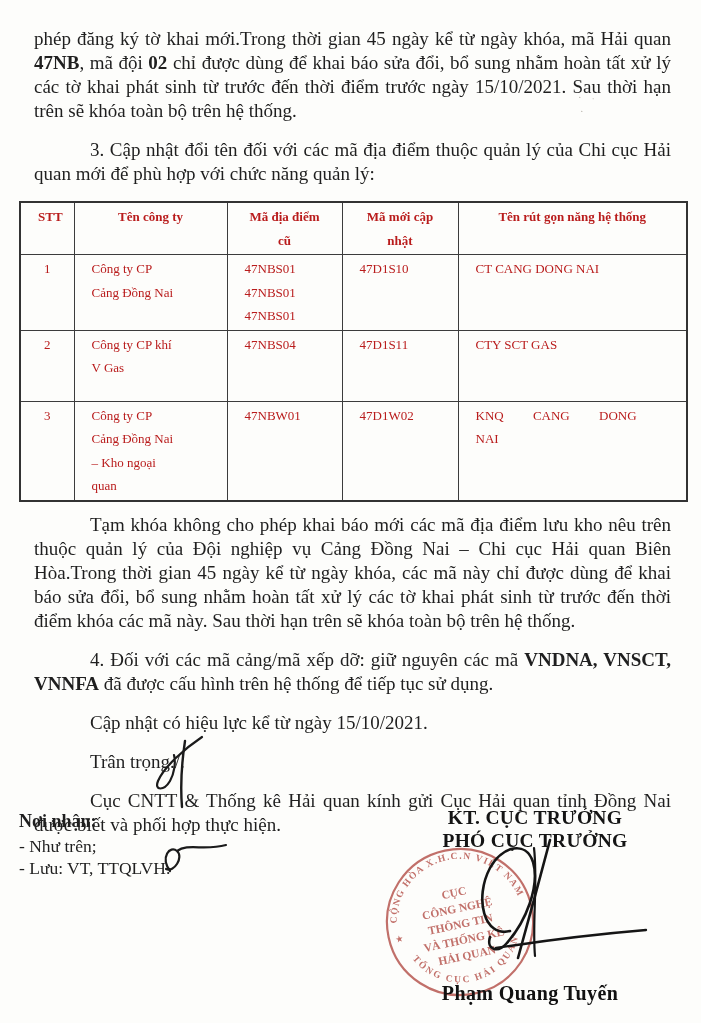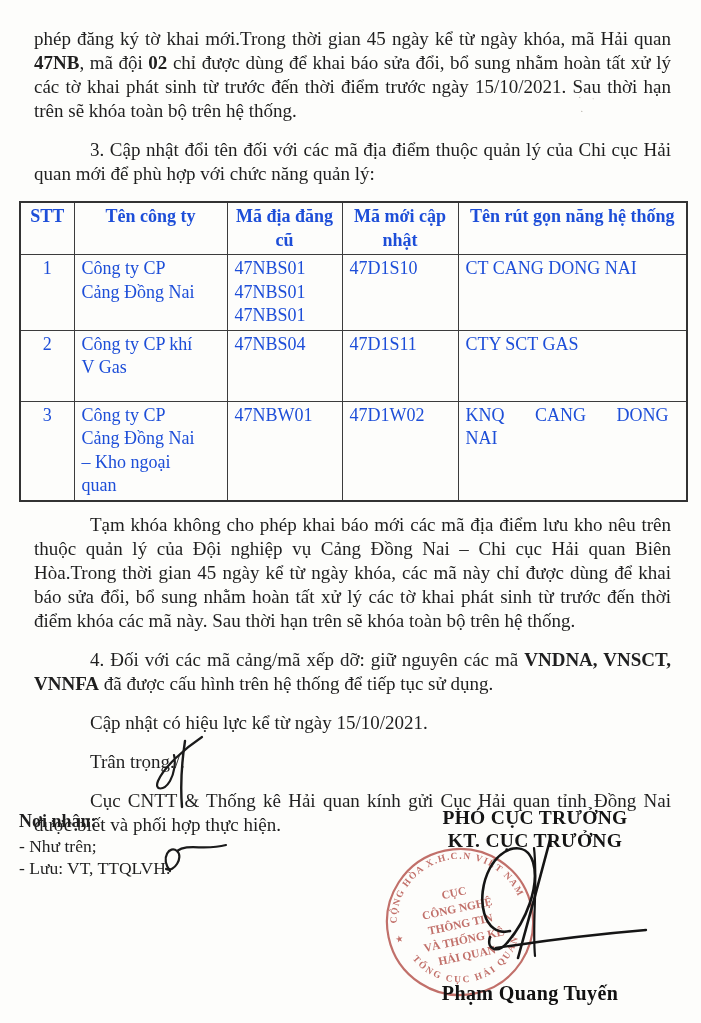--- a/index.html
+++ b/index.html
@@ -34,25 +34,25 @@
   .para b{ font-weight:bold; }
 
   table.doc-table{
     border-collapse:collapse;
     margin-top:6px;
     width:667px;
     table-layout:fixed;
   }
   table.doc-table th, table.doc-table td{
     border:1.6px solid #3c3c3c;
-    font-size:18px;
+    font-size:13px;
     line-height:23.5px;
-    padding:2px 7px;
+    padding:2px 17px;
     vertical-align:top;
-    color:#1d4ed8;
+    color:#b91c1c;
     overflow:hidden;
   }
   table.doc-table{ border:2px solid #333; }
   th{ font-weight:bold; text-align:center; vertical-align:top; }
   td.c-stt{ text-align:center; }
   td.prelines{ white-space:pre-line; }
   td.justify-spread{ word-spacing:26px; white-space:pre-line; }
   .th-h{ height:44px; }
 
   .footer-left{
@@ -101,21 +101,21 @@
         <col style="width:54px">
           <col style="width:153px">
           <col style="width:115px">
           <col style="width:116px">
           <col style="width:229px">
       </colgroup>
       <tbody>
           <tr class="th-h">
         <th>STT</th>
         <th>Tên công ty</th>
-        <th>Mã địa đăng cũ</th>
+        <th>Mã địa điểm cũ</th>
         <th>Mã mới cập nhật</th>
         <th>Tên rút gọn năng hệ thống</th>
       </tr>
       <tr style="height:72px">
         <td class="c-stt">1</td>
         <td class="prelines">Công ty CP
 Cảng Đồng Nai</td>
         <td class="prelines">47NBS01
 47NBS01
 47NBS01</td>
@@ -165,22 +165,22 @@
     <path d="M12,28 C2,14 12,2 19,8 C26,14 16,30 8,26 M19,8 C30,0 46,8 68,2" fill="none" stroke="#1b1b1b" stroke-width="2.2" stroke-linecap="round"></path>
   </svg>
 
   <div class="footer-left">
     <div class="head">Nơi nhận:</div>
     <div>- Như trên;</div>
     <div>- Lưu: VT, TTQLVH.</div>
   </div>
 
   <div class="kt-block">
+    <div>KT. CỤC TRƯỞNG</div>
     <div>PHÓ CỤC TRƯỞNG</div>
-    <div>KT. CỤC TRƯỞNG</div>
   </div>
 
   <div class="stamp-wrap">
     <svg width="164" height="164" viewBox="-82 -82 164 164">
       <circle r="73" fill="none" stroke="#b5524b" stroke-width="2.2"></circle>
       <defs>
         <path id="arcT" d="M -62 14 A 63.5 63.5 0 1 1 62 14" fill="none"></path>
         <path id="arcB" d="M -56 22 A 60 60 0 0 0 56 22" fill="none"></path>
       </defs>
       <text font-size="9.5" font-weight="bold" letter-spacing="1.4" fill="#b5524b">

